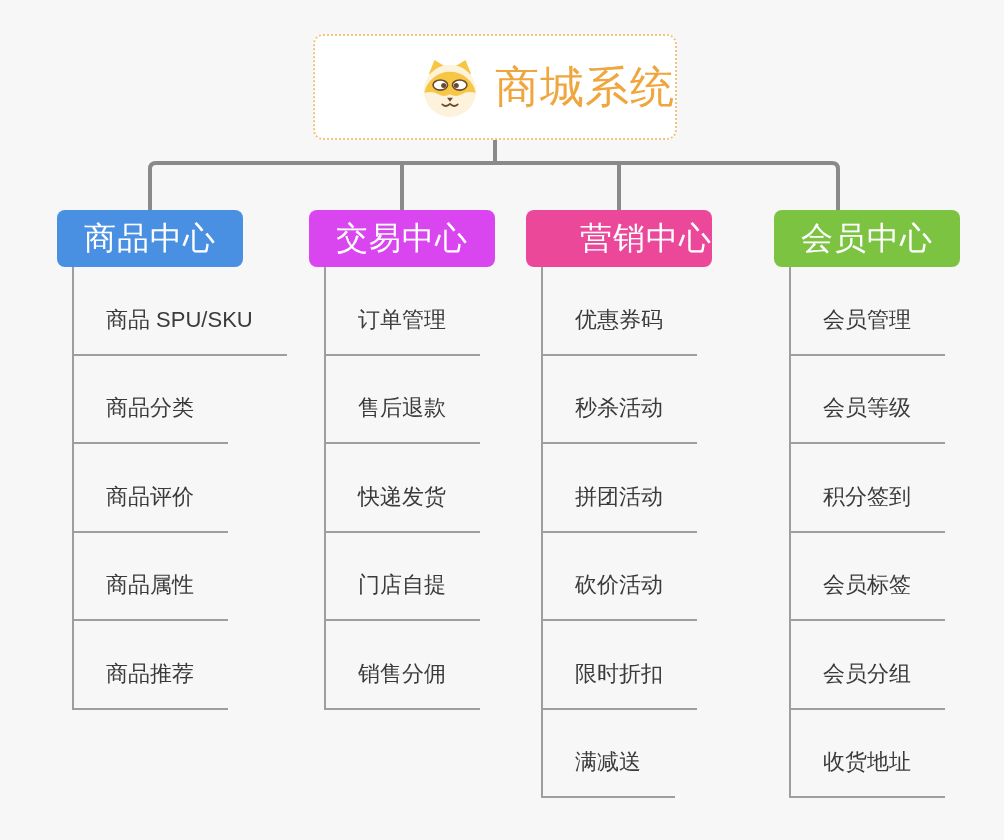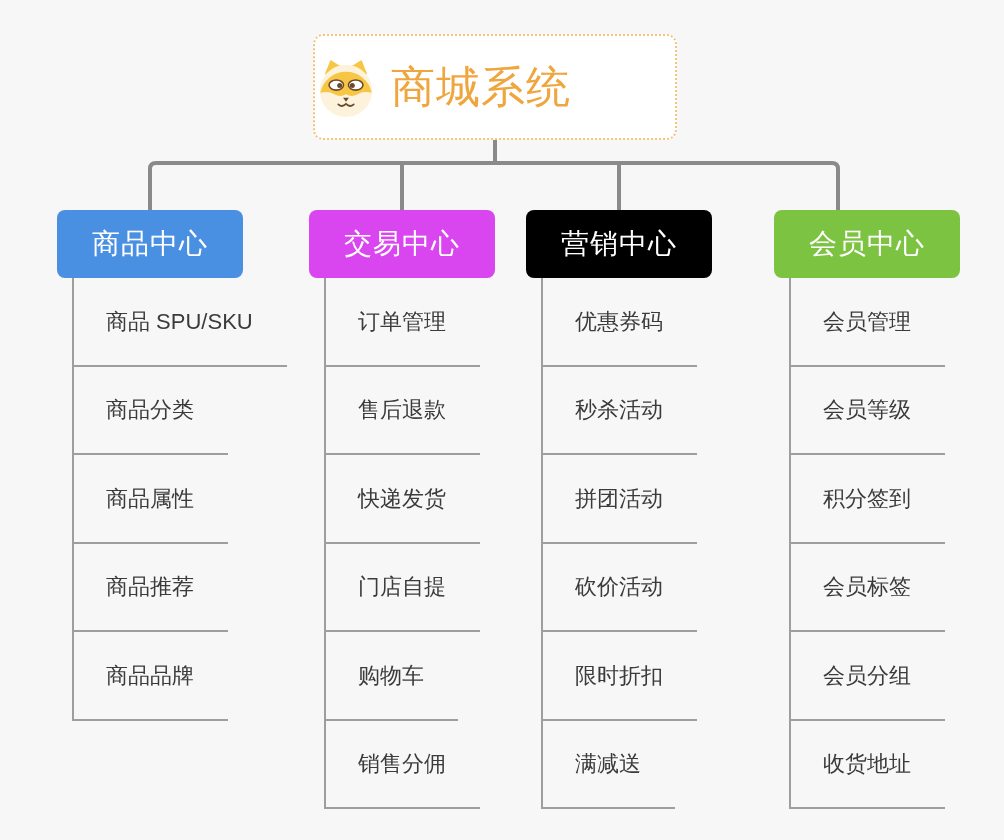--- a/index.html
+++ b/index.html
@@ -14,57 +14,57 @@
   
   .connectors{position:absolute;left:0;top:0;width:1004px;height:840px;pointer-events:none;}
 
   
   .root-node{
     position:absolute;left:313px;top:34px;width:364px;height:106px;
     box-sizing:border-box;
     background:#ffffff;
     border:2px dotted #f3c27d;
     border-radius:10px;
-    display:flex;align-items:center;justify-content:flex-start;gap:14px;
+    display:flex;align-items:center;justify-content:flex-end;gap:14px;
   }
   .root-title{
     font-size:44px;
     letter-spacing:1px;
     color:#f0a63e;
   }
 
   
   .branch{position:absolute;top:210px;width:240px;}
   .col0{left:57px;}
   .col1{left:309px;}
   .col2{left:526px;}
   .col3{left:774px;}
 
   .branch-header{
-    width:186px;height:68px;
+    width:186px;height:57px;
     border-radius:8px;
     display:flex;align-items:center;justify-content:center;
     color:#ffffff;
-    font-size:28px;
+    font-size:32px;
     letter-spacing:1px;
   }
 
   .branch-list{
     margin-left:15px;
     border-left:2px solid #9e9e9e;
   }
   .leaf-row{
     height:88.5px;
     display:flex;
     align-items:flex-end;
   }
   .leaf{
     display:inline-block;
     border-bottom:2px solid #9e9e9e;
-    padding:0 34px 28px 32px;
+    padding:0 34px 19px 32px;
   }
   .leaf-label{
     font-size:22px;
     color:#3b3b3b;
     white-space:nowrap;
   }
 </style>
 </head>
 <body>
 
@@ -106,38 +106,38 @@
         <span class="leaf-label">商品 SPU/SKU</span>
       </div>
     </div>
 
     <div class="leaf-row">
       <div class="leaf">
         <span class="leaf-label">商品分类</span>
       </div>
     </div>
 
+    <div class="leaf-row">
+      <div class="leaf">
+        <span class="leaf-label">商品评价</span>
+      </div>
+    </div>
 
     <div class="leaf-row">
       <div class="leaf">
         <span class="leaf-label">商品属性</span>
       </div>
     </div>
 
     <div class="leaf-row">
       <div class="leaf">
         <span class="leaf-label">商品推荐</span>
       </div>
     </div>
 
-    <div class="leaf-row">
-      <div class="leaf">
-        <span class="leaf-label">商品品牌</span>
-      </div>
-    </div>
   </div>
     </div>
 
     <div class="branch col1">
       <div class="branch-header" style="background: #d946ef;">
         <span class="branch-label">交易中心</span>
       </div>
       <div class="branch-list">
     <div class="leaf-row">
       <div class="leaf">
@@ -156,36 +156,31 @@
         <span class="leaf-label">快递发货</span>
       </div>
     </div>
 
     <div class="leaf-row">
       <div class="leaf">
         <span class="leaf-label">门店自提</span>
       </div>
     </div>
 
-    <div class="leaf-row">
-      <div class="leaf">
-        <span class="leaf-label">购物车</span>
-      </div>
-    </div>
 
     <div class="leaf-row">
       <div class="leaf">
         <span class="leaf-label">销售分佣</span>
       </div>
     </div>
   </div>
     </div>
 
     <div class="branch col2">
-      <div class="branch-header" style="background: #000000;">
+      <div class="branch-header" style="background: #ec4899; justify-content: flex-end;">
         <span class="branch-label">营销中心</span>
       </div>
       <div class="branch-list">
     <div class="leaf-row">
       <div class="leaf">
         <span class="leaf-label">优惠券码</span>
       </div>
     </div>
 
     <div class="leaf-row">

